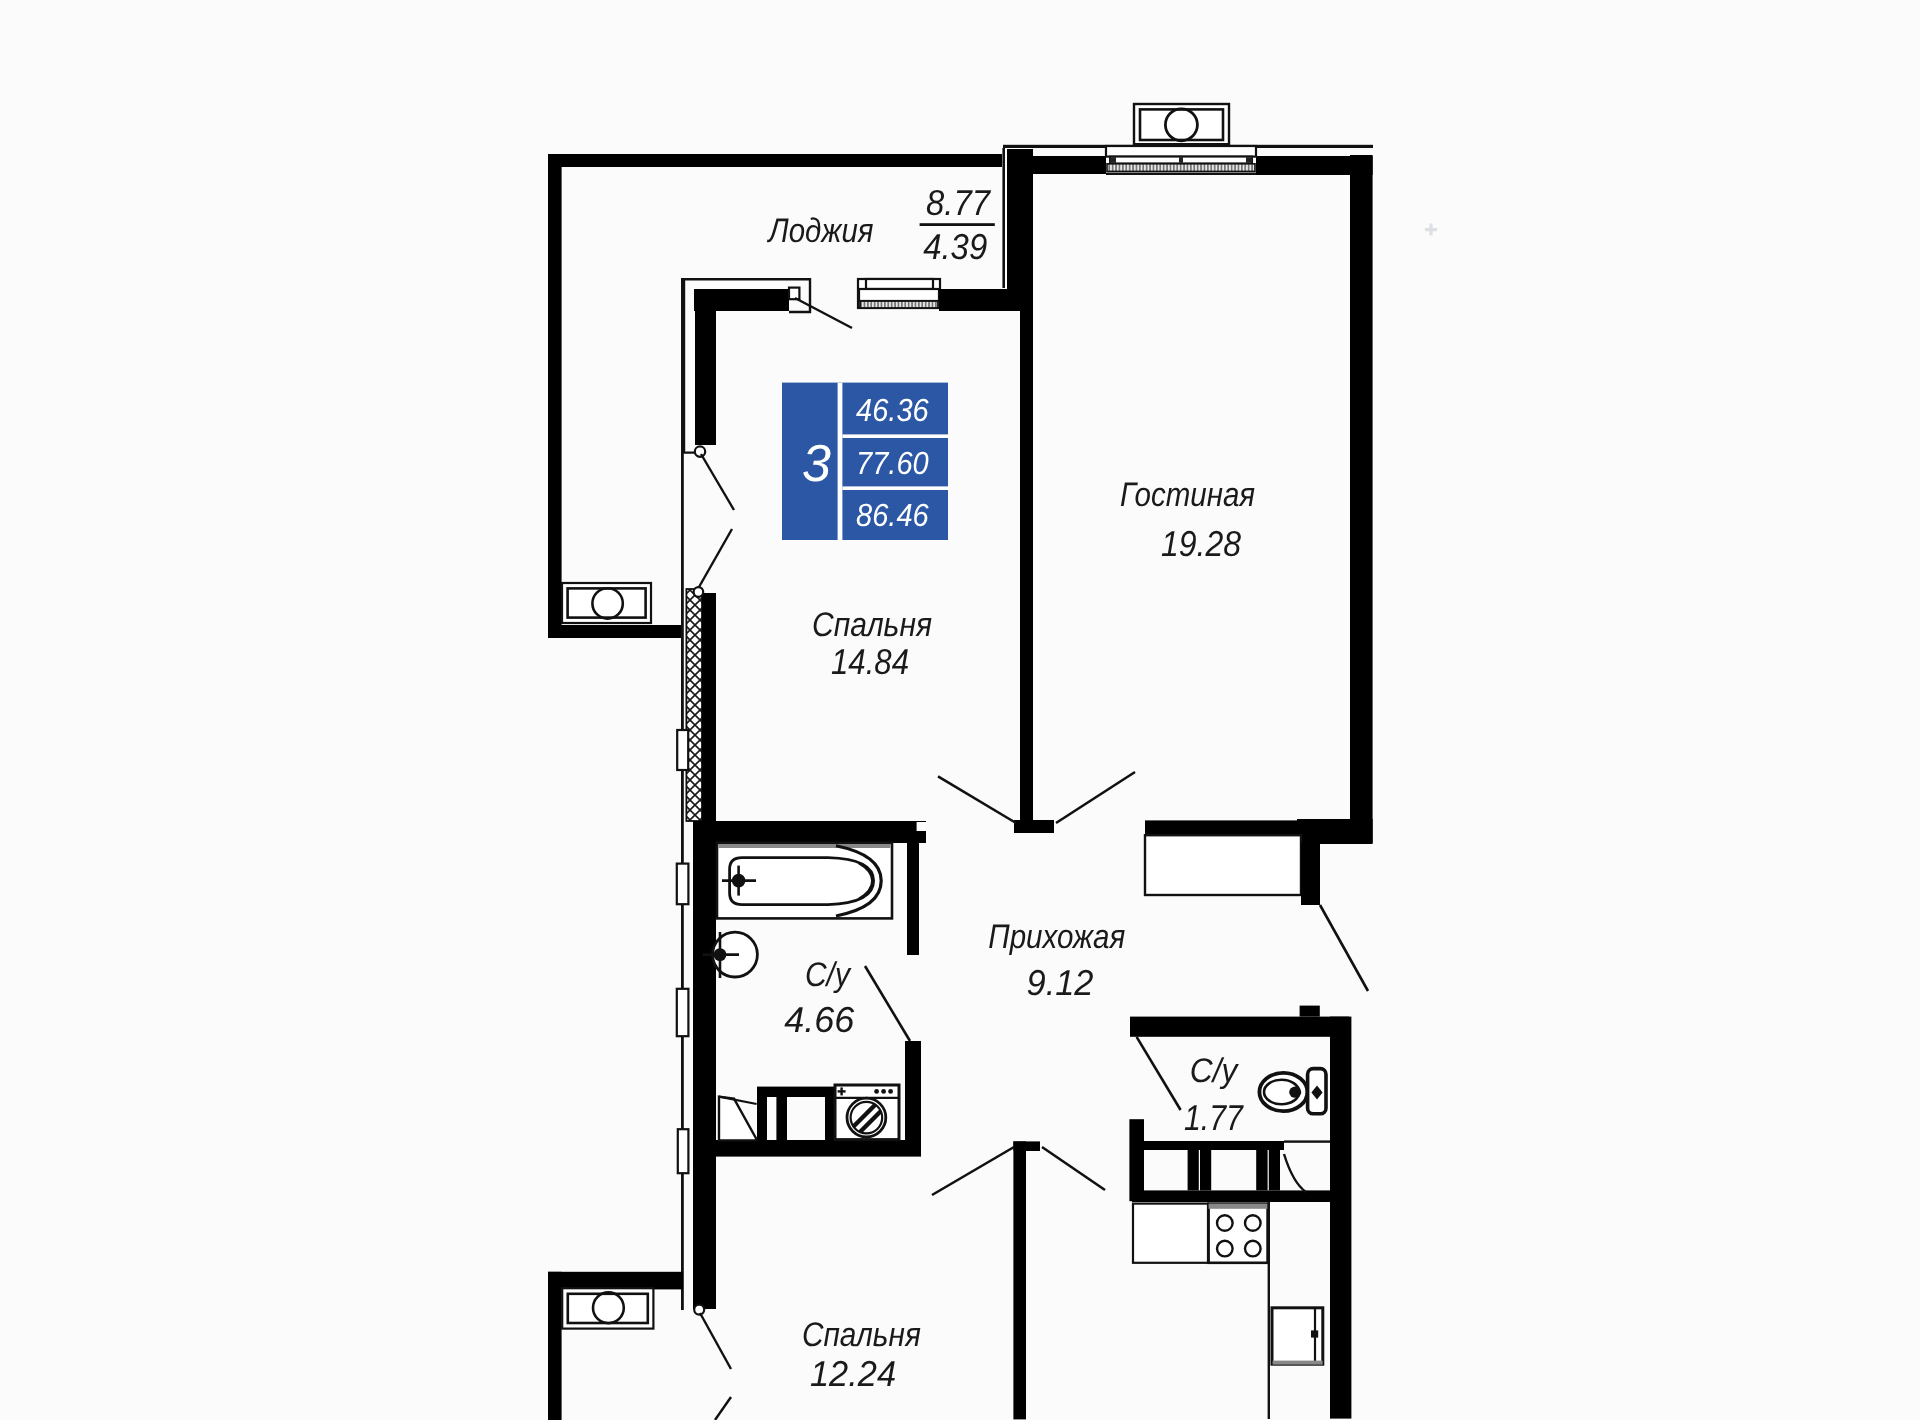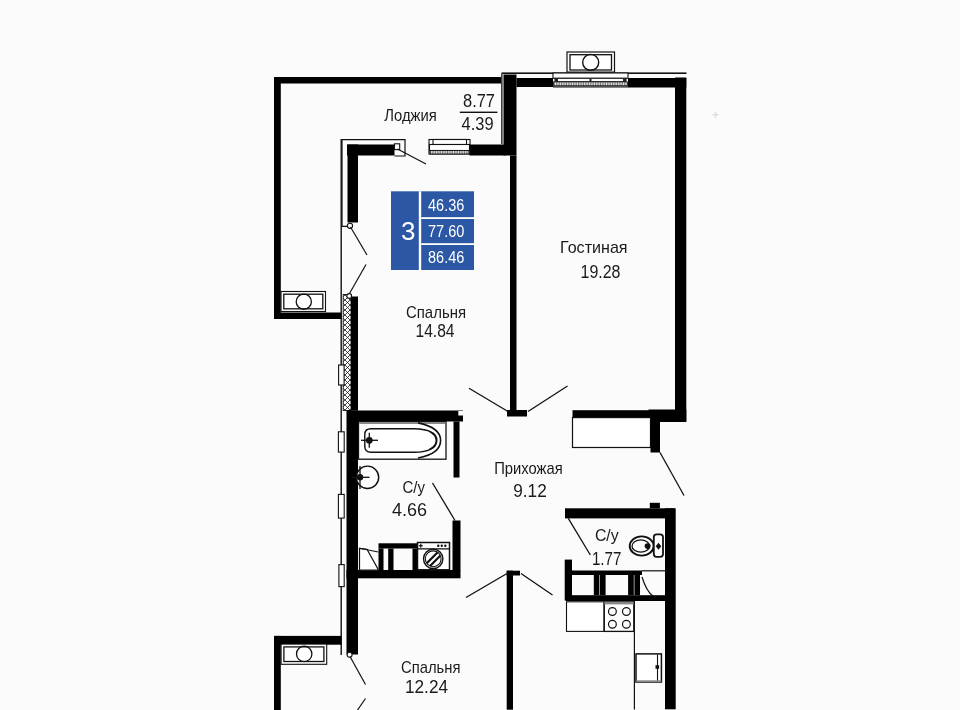--- a/index.html
+++ b/index.html
@@ -1,16 +1,16 @@
 <!DOCTYPE html>
 <html><head>
 <meta charset="utf-8">
 <style>
   html,body{margin:0;padding:0;background:#fbfbfc;}
-  .page{position:relative;width:960px;height:710px;background:#fbfbfc;overflow:hidden;}
+  .page{position:relative;width:960px;height:710px;background:#fbfbfc;overflow:hidden;font-style:italic;}
   svg{position:absolute;left:0;top:0;}
   text{font-family:"Liberation Sans",sans-serif;}
 </style>
 </head>
 <body>
 <div class="page">
 <svg width="960" height="710" viewBox="0 0 960 710">
 <defs>
   <pattern id="xhatch" width="5" height="5" patternUnits="userSpaceOnUse">
     <rect width="5" height="5" fill="#fff"></rect>

